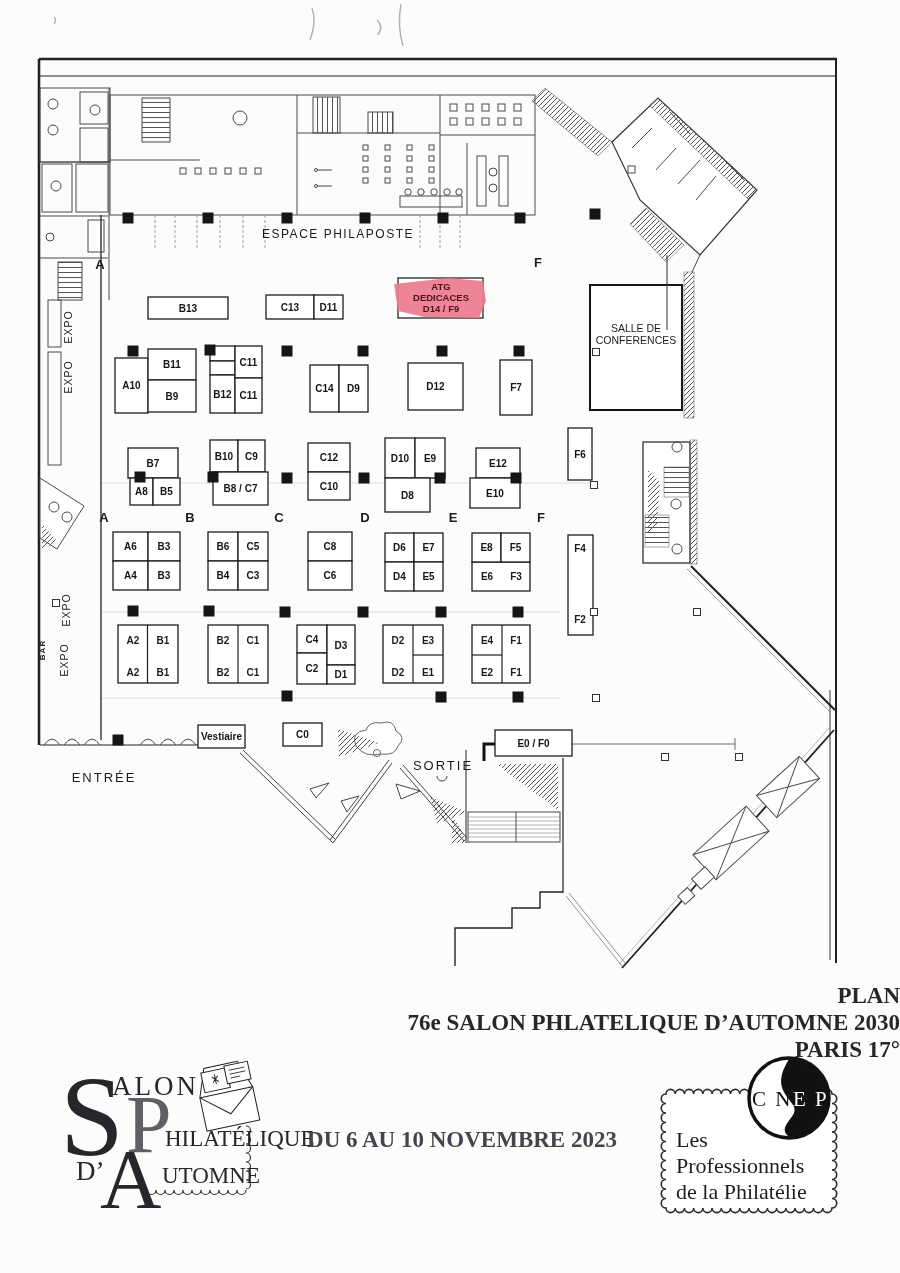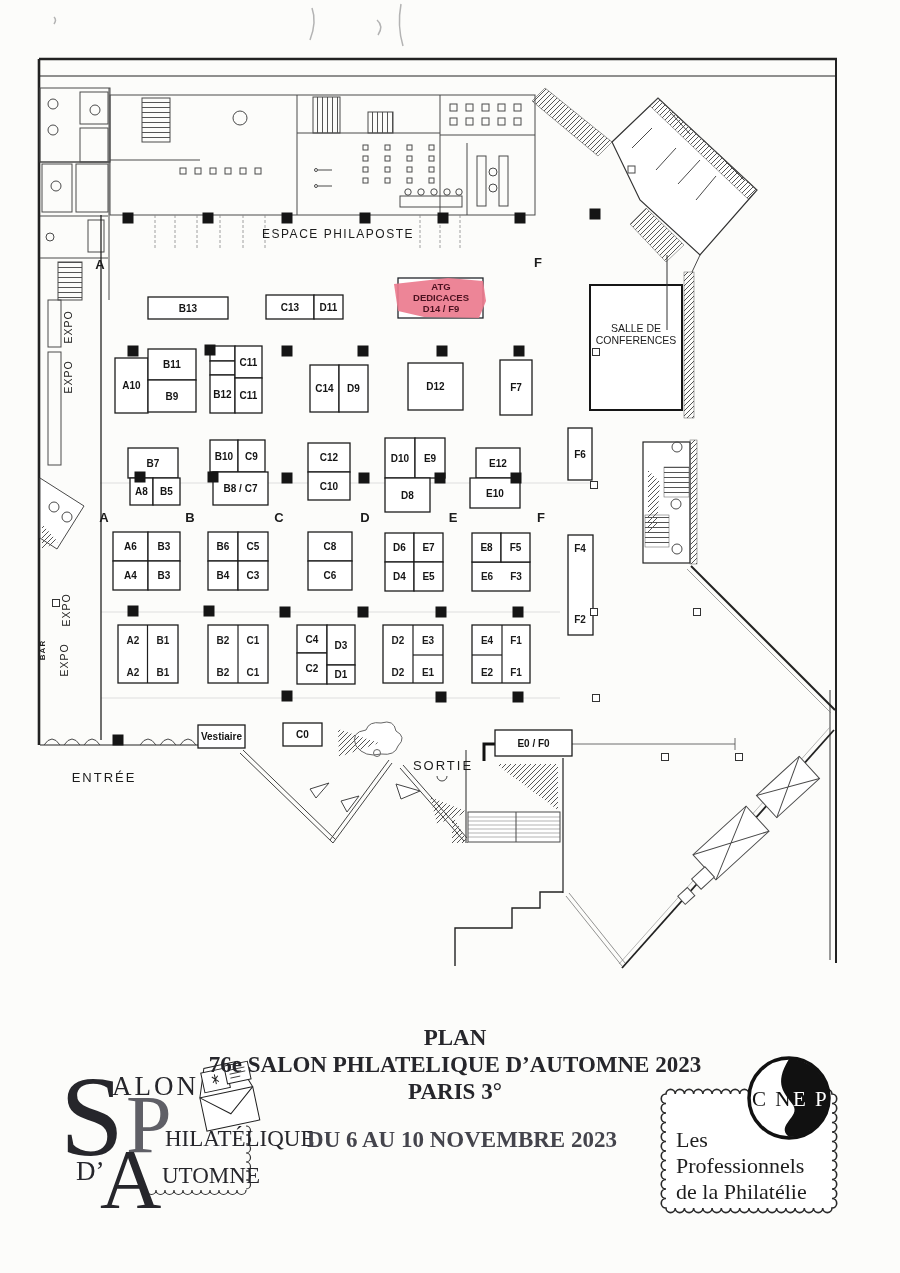--- a/index.html
+++ b/index.html
@@ -4,21 +4,21 @@
 <style>
   html,body{margin:0;padding:0;background:#e8e8e6;}
   .page{position:relative;width:900px;height:1273px;background:#fcfcfa;overflow:hidden;
         font-family:"Liberation Sans",sans-serif;}
   svg{position:absolute;left:0;top:0;}
   .booth-rect{fill:#ffffff;stroke:#1d1d1d;stroke-width:1.3;}
   .booth-label{font:bold 10px "Liberation Sans",sans-serif;fill:#141414;text-anchor:middle;}
   .plan-text{font-family:"Liberation Sans",sans-serif;fill:#1c1c1c;text-anchor:middle;}
   .gray{stroke:#4a4a4a;fill:none;stroke-width:1;}
   .wall{stroke:#222;fill:none;}
-  .title-block{position:absolute;top:1024px;left:10px;width:890px;text-align:center;
+  .title-block{position:absolute;top:982px;left:10px;width:890px;text-align:right;
       font-family:"Liberation Serif",serif;font-weight:bold;color:#26262b;line-height:27px;}
   .title-block .l1{font-size:23px;}
   .title-block .l2,.title-block .l3,.title-block .l4{font-size:23px;}
   .dates{position:absolute;top:1127px;left:24px;width:876px;text-align:center;
       font-family:"Liberation Serif",serif;font-weight:bold;font-size:23px;color:#44444c;}
   .serif{font-family:"Liberation Serif",serif;}
 </style>
 </head>
 <body>
 
@@ -584,18 +584,18 @@
       <circle cx="789" cy="1098" r="40" fill="#fff" stroke="#111" stroke-width="3.5"></circle>
       <path d="M789,1059 A39,39 0 0 1 789,1137 C775,1125 801,1117 793,1105 C785,1093 773,1085 789,1059 Z" fill="#111"></path>
       <text class="serif" x="752" y="1106" font-size="21" letter-spacing="2" fill="#111">C N</text>
       <text class="serif" x="793" y="1106" font-size="21" letter-spacing="2" fill="#fff">E P</text>
     </g>
   </g>
 </svg>
 
 <div class="title-block">
   <div class="l1">PLAN</div>
-  <div class="l2">76e SALON PHLATELIQUE D’AUTOMNE 2023</div>
-  <div class="l4">PARIS 3°</div>
+  <div class="l2">76e SALON PHLATELIQUE D’AUTOMNE 2030</div>
+  <div class="l4">PARIS 17°</div>
 </div>
 <div class="dates">DU 6 AU 10 NOVEMBRE 2023</div>
 
 </div>
 
 </body></html>

